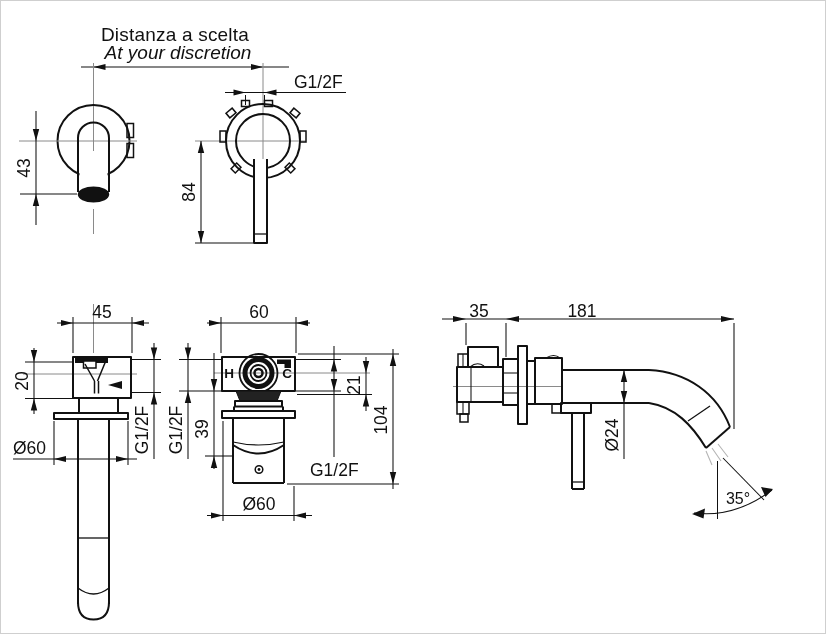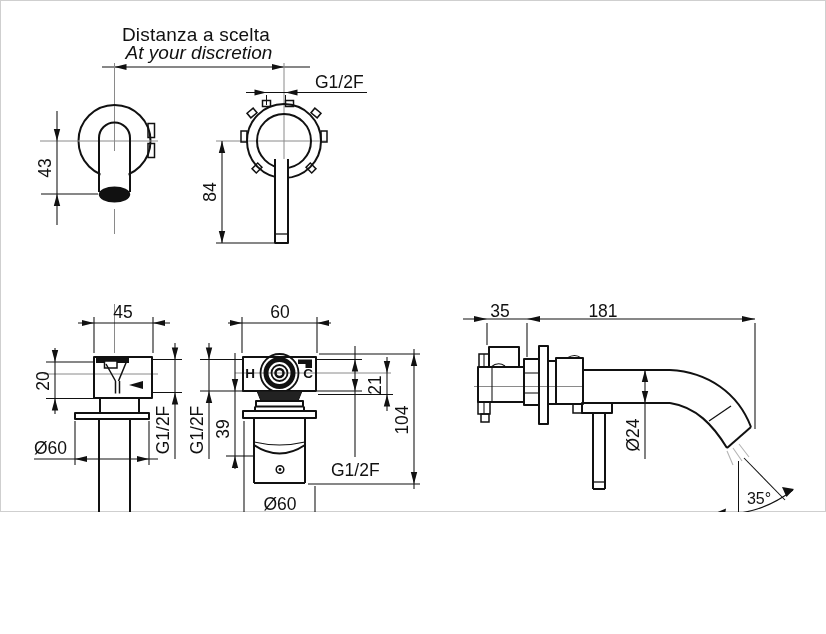--- a/index.html
+++ b/index.html
@@ -1,20 +1,19 @@
 <!DOCTYPE html>
 <html><head>
 <meta charset="utf-8">
 <style>
   html,body{margin:0;padding:0;background:#fff;}
   .sheet{
-    width:826px;height:512px;position:relative;background:#fff;
+    width:826px;height:634px;position:relative;background:#fff;
     border:1px solid #cfcfcf;box-sizing:border-box;
     font-family:"Liberation Sans",sans-serif;
-    padding-left:21px;
   }
   svg{display:block;}
   svg text{font-family:"Liberation Sans",sans-serif;fill:#111;}
   .t-title{font-size:19px;letter-spacing:0.2px;}
   .t-title-en{font-size:19px;font-style:italic;}
   .t-dim{font-size:17.5px;}
   .t-dim-sm{font-size:16px;}
   .t-hc{font-size:13.5px;font-weight:bold;}
   .ol{stroke:#111;stroke-width:2;fill:none;stroke-linejoin:round;}
   .ol15{stroke:#111;stroke-width:1.5;fill:none;}

